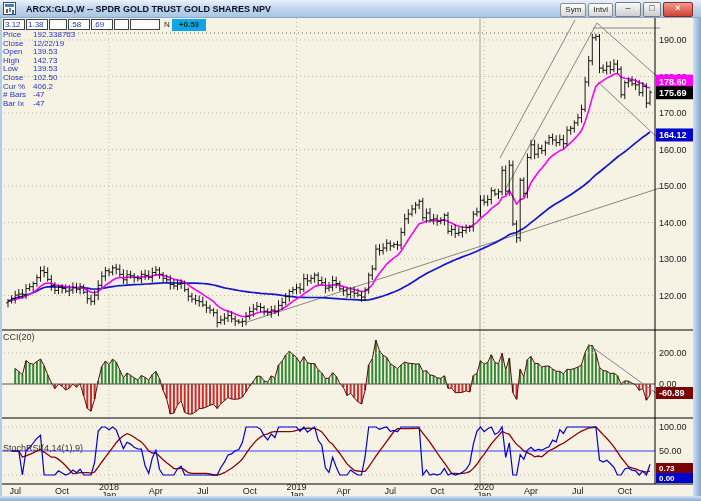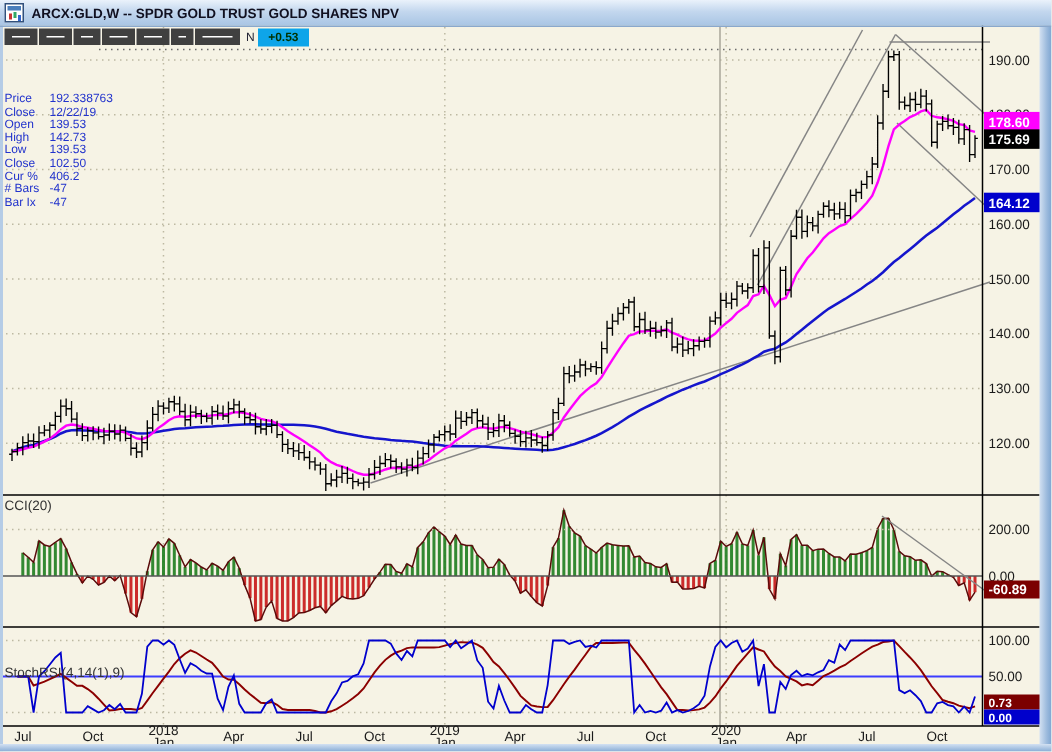--- a/index.html
+++ b/index.html
@@ -7,60 +7,67 @@
        font-family:"Liberation Sans",sans-serif;}
   
   .titlebar{position:absolute;left:0;top:0;width:100%;height:17px;
     background:linear-gradient(#eaf2fb,#c3d7ee 45%,#a9c5e4);
     border-bottom:1px solid #8aa8cc;display:flex;align-items:center;z-index:30;}
   .tb-icon{width:11px;height:11px;margin-left:3px;border:1px solid #31507c;background:#fff;
     position:relative;flex:none;}
   .tb-icon:before{content:"";position:absolute;left:1px;top:1px;right:1px;height:3px;background:#4a7ebb;}
   .tb-icon:after{content:"";position:absolute;left:2px;bottom:1px;width:2px;height:4px;background:#c33;
     box-shadow:3px -1px 0 #3a6, 6px 1px 0 #36c;}
-  .tb-title{font-size:9px;font-weight:bold;color:#101020;margin-left:5px;white-space:nowrap;}
+  .tb-title{font-size:9px;font-weight:bold;color:#101020;margin-left:10px;white-space:nowrap;}
   .tb-right{position:absolute;right:8px;top:2px;display:flex;gap:2px;align-items:center;}
   .mini-btn{height:12px;line-height:12px;padding:0 4px;font-size:8px;color:#222;
     background:linear-gradient(#fdfdfd,#d9d9d9);border:1px solid #8e8e8e;border-radius:2px;}
   .wbtn{height:13px;line-height:11px;text-align:center;font-size:9px;border-radius:2px;
     border:1px solid #7d7d7d;color:#333;background:linear-gradient(#fafafa,#cfcfcf);}
   .wbtn.min{width:24px;} .wbtn.max{width:16px;}
   .wbtn.close{width:28px;background:linear-gradient(#f0988c,#cf4433);color:#fff;
     border-color:#8c2a1d;font-weight:bold;}
   .frame-right{position:absolute;top:17px;right:0;width:8px;height:484px;z-index:25;
     background:linear-gradient(90deg,#d3e1f2,#9dbbdd 60%,#7fa6d2);}
   .frame-bottom{position:absolute;left:0;bottom:0;width:100%;height:5px;z-index:25;
     background:linear-gradient(#d3e1f2,#89add6);}
   .frame-left{position:absolute;left:0;top:17px;width:2px;height:484px;z-index:25;
     background:#b5cce6;}
   
   .toolbar{position:absolute;left:3px;top:19px;height:12px;display:flex;gap:1px;z-index:20;}
-  .tbox{height:11px;border:5px solid #404040;background:#fff;color:#2233bb;font-size:8px;
+  .tbox{height:11px;border:1px solid #404040;background:#fff;color:#2233bb;font-size:8px;
     line-height:10px;padding:0 1px;box-sizing:border-box;overflow:hidden;}
   .nlabel{font-size:8px;color:#223;line-height:12px;margin:0 1px 0 3px;}
   .nbadge{background:#0ea5e9;color:#003300;font-weight:bold;font-size:8px;line-height:12px;
     padding:0 7px;}
   
   .cursor-panel{position:absolute;left:3px;top:31px;z-index:20;font-size:8px;color:#2233cc;}
   .crow{height:8.6px;line-height:8.6px;white-space:nowrap;}
-  .clab{display:inline-block;width:30px;margin-top:31px;}
+  .clab{display:inline-block;width:30px;}
   
   .panel-label{position:absolute;left:3px;z-index:20;font-size:9px;color:#333;}
   #cci-label{top:332px;} #stoch-label{top:443px;}
   svg{position:absolute;left:0;top:0;z-index:5;}
   svg text{font-family:"Liberation Sans",sans-serif;}
 </style>
 </head>
 <body>
 
 <div id="win">
 
   <div class="titlebar">
     <div class="tb-icon"></div>
     <div class="tb-title">ARCX:GLD,W -- SPDR GOLD TRUST GOLD SHARES NPV</div>
+    <div class="tb-right">
+      <div class="mini-btn">Sym</div>
+      <div class="mini-btn">Intvl</div>
+      <div class="wbtn min">–</div>
+      <div class="wbtn max">□</div>
+      <div class="wbtn close">×</div>
+    </div>
   </div>
 
   <div class="toolbar" id="toolbar">
       <div class="tbox" style="width: 22px;">3.12</div>
       <div class="tbox" style="width: 22px;">1.38</div>
       <div class="tbox" style="width: 18px;"></div>
       <div class="tbox" style="width: 22px;">.58</div>
       <div class="tbox" style="width: 22px;">.69</div>
       <div class="tbox" style="width: 15px;"></div>
       <div class="tbox" style="width: 30px;"></div>

